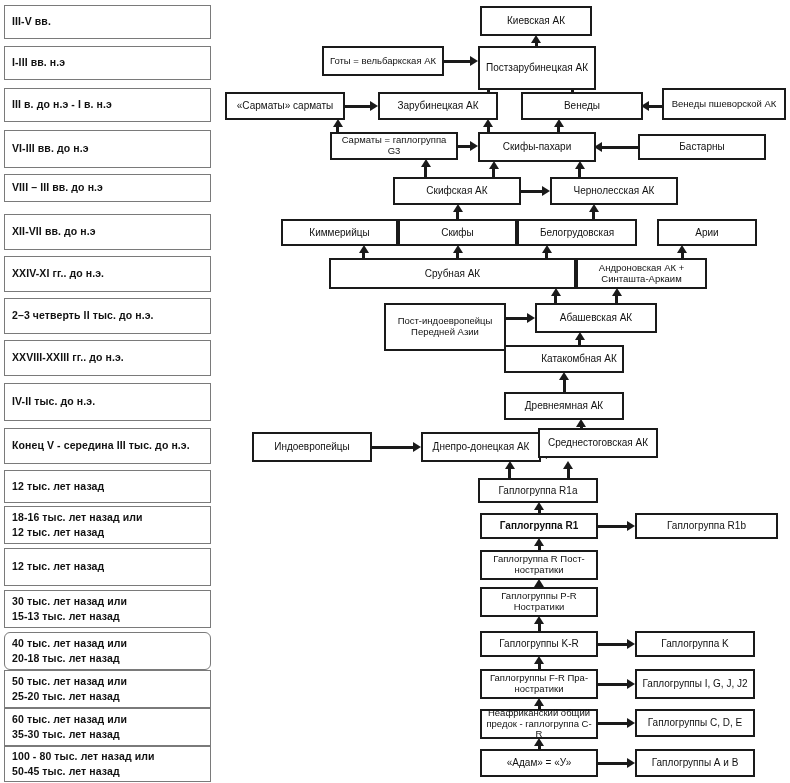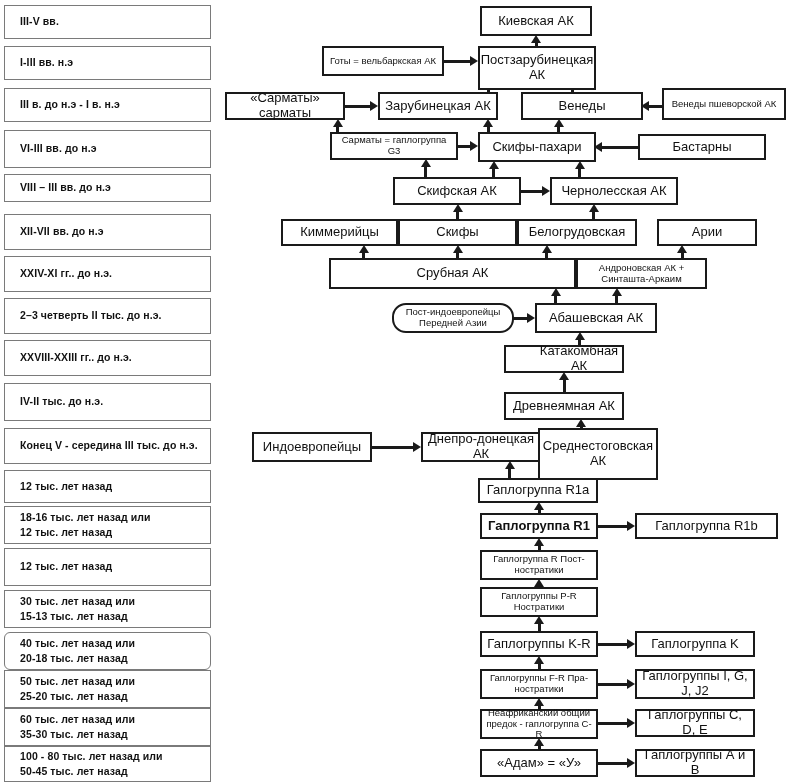--- a/index.html
+++ b/index.html
@@ -8,40 +8,40 @@
 
   
   .tl-box{
     position:absolute;
     box-sizing:border-box;
     border:1px solid #7a7a7a;
     background:#fff;
     display:flex;
     flex-direction:column;
     justify-content:center;
-    padding-left:15px;
+    padding-left:7px;
     font-size:10.5px;
     font-weight:bold;
     color:#111;
     line-height:1.45;
     letter-spacing:0.1px;
   }
   .tl-box span{display:block;white-space:nowrap;}
 
   
   .nb{
     position:absolute;
     box-sizing:border-box;
     border:2px solid #1a1a1a;
     background:#fff;
     display:flex;
     align-items:center;
     justify-content:center;
     text-align:center;
-    font-size:13px;
+    font-size:10px;
     color:#111;
     line-height:1.15;
     padding:0 3px;
     z-index:3;
   }
   .nb.tight{font-size:9.5px;}
 
   
   .ln{position:absolute;background:#1a1a1a;z-index:1;}
   .vln{width:3px;}
@@ -222,27 +222,27 @@
       <div class="nb" style="left: 478px; top: 132px; width: 118px; height: 30px;">Скифы-пахари</div>
       <div class="nb" style="left: 638px; top: 134px; width: 128px; height: 26px;">Бастарны</div>
       <div class="nb" style="left: 393px; top: 177px; width: 128px; height: 28px;">Скифская АК</div>
       <div class="nb" style="left: 550px; top: 177px; width: 128px; height: 28px;">Чернолесская АК</div>
       <div class="nb" style="left: 281px; top: 219px; width: 117px; height: 27px;">Киммерийцы</div>
       <div class="nb" style="left: 398px; top: 219px; width: 119px; height: 27px;">Скифы</div>
       <div class="nb" style="left: 517px; top: 219px; width: 120px; height: 27px;">Белогрудовская</div>
       <div class="nb" style="left: 657px; top: 219px; width: 100px; height: 27px;">Арии</div>
       <div class="nb" style="left: 329px; top: 258px; width: 247px; height: 31px;">Срубная АК</div>
       <div class="nb tight" style="left: 576px; top: 258px; width: 131px; height: 31px;">Андроновская АК + Синташта-Аркаим</div>
-      <div class="nb tight" style="left: 392px; top: 303px; width: 122px; height: 30px; border-radius: 14px;">Пост-индоевропейцы Передней Азии</div>
+      <div class="nb tight" style="left: 384px; top: 303px; width: 122px; height: 48px;">Пост-индоевропейцы Передней Азии</div>
       <div class="nb" style="left: 535px; top: 303px; width: 122px; height: 30px;">Абашевская АК</div>
       <div class="nb" style="left: 504px; top: 345px; width: 120px; height: 28px; padding-left: 33px;">Катакомбная АК</div>
       <div class="nb" style="left: 504px; top: 392px; width: 120px; height: 28px;">Древнеямная АК</div>
       <div class="nb" style="left: 252px; top: 432px; width: 120px; height: 30px;">Индоевропейцы</div>
       <div class="nb" style="left: 421px; top: 432px; width: 120px; height: 30px;">Днепро-донецкая АК</div>
-      <div class="nb" style="left: 538px; top: 428px; width: 120px; height: 52px;">Среднестоговская АК</div>
+      <div class="nb" style="left: 538px; top: 428px; width: 120px; height: 30px;">Среднестоговская АК</div>
       <div class="nb" style="left: 478px; top: 478px; width: 120px; height: 25px;">Гаплогруппа R1a</div>
       <div class="nb" style="left: 480px; top: 513px; width: 118px; height: 26px; font-weight: bold;">Гаплогруппа R1</div>
       <div class="nb" style="left: 635px; top: 513px; width: 143px; height: 26px;">Гаплогруппа R1b</div>
       <div class="nb tight" style="left: 480px; top: 550px; width: 118px; height: 30px;">Гаплогруппа R Пост-ностратики</div>
       <div class="nb tight" style="left: 480px; top: 587px; width: 118px; height: 30px;">Гаплогруппы P-R Ностратики</div>
       <div class="nb" style="left: 480px; top: 631px; width: 118px; height: 26px;">Гаплогруппы K-R</div>
       <div class="nb" style="left: 635px; top: 631px; width: 120px; height: 26px;">Гаплогруппа K</div>
       <div class="nb tight" style="left: 480px; top: 669px; width: 118px; height: 30px;">Гаплогруппы F-R Пра-ностратики</div>
       <div class="nb" style="left: 635px; top: 669px; width: 120px; height: 30px;">Гаплогруппы I, G, J, J2</div>
       <div class="nb tight" style="left: 480px; top: 709px; width: 118px; height: 30px;">Неафриканский общий предок - гаплогруппа C-R</div>

